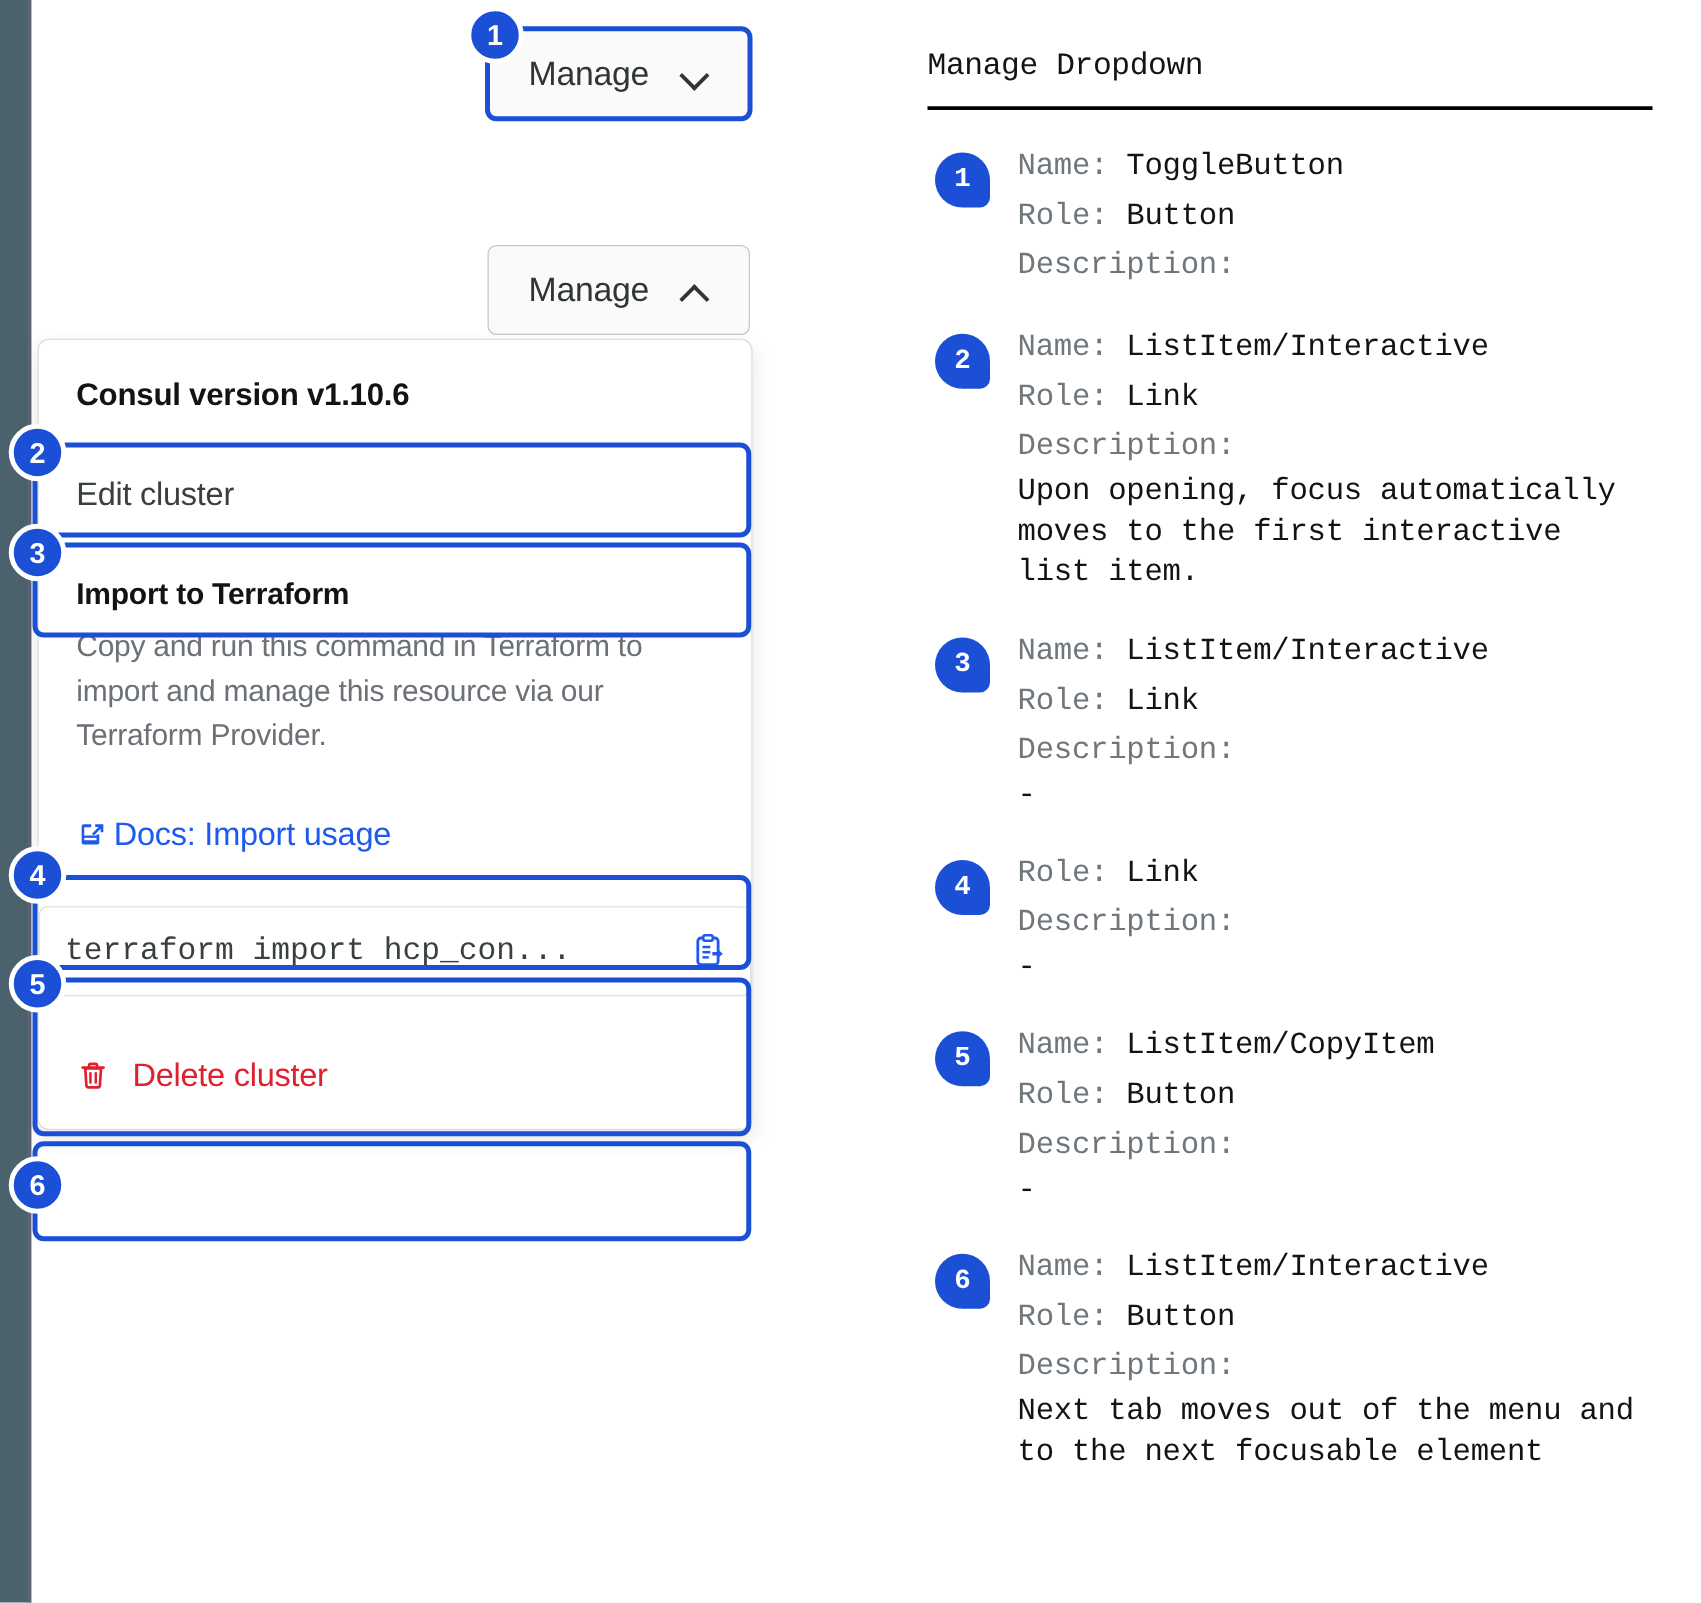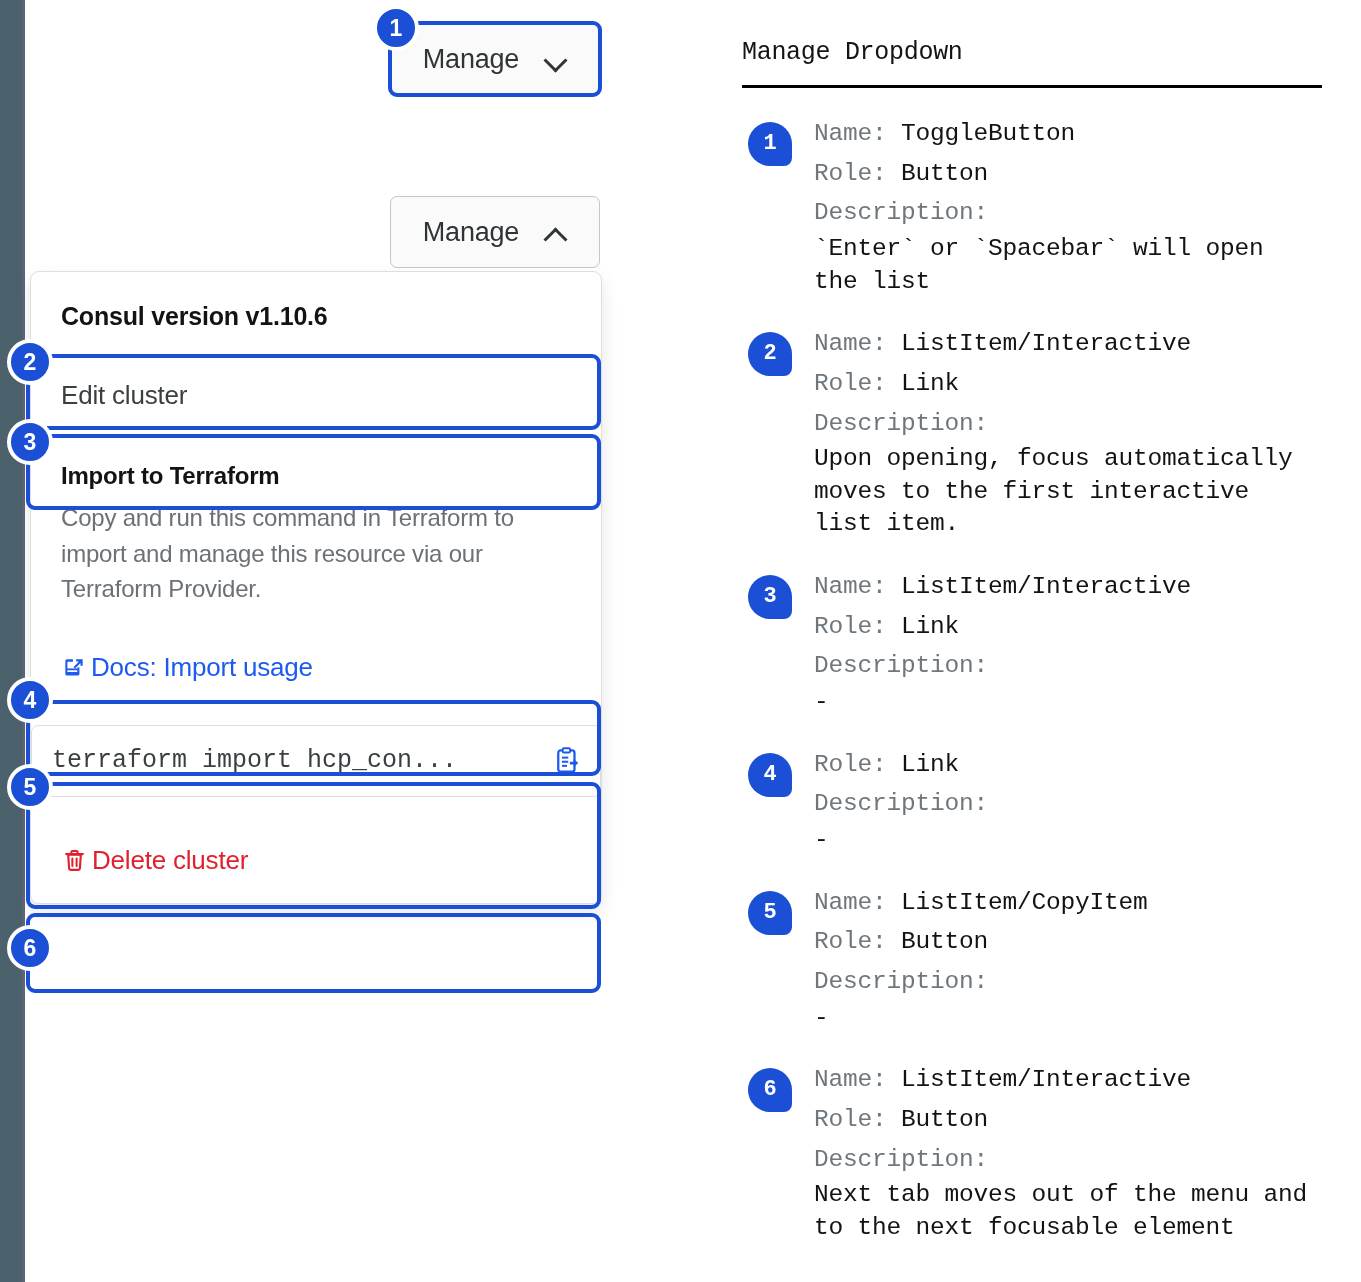--- a/index.html
+++ b/index.html
@@ -144,21 +144,21 @@
   .code-text {
     font-family: "Liberation Mono", "DejaVu Sans Mono", monospace;
     font-size: 25px;
     color: #3a3f42;
     white-space: nowrap;
   }
   .dd-danger {
     height: 84px;
     display: flex;
     align-items: center;
-    gap: 4px;
+    gap: 18px;
     color: #e0202e;
     font-size: 26px;
     letter-spacing: -0.2px;
   }
 
   
   .hl {
     position: absolute;
     border: 4px solid #1a4fd6;
     border-radius: 9px;
@@ -338,22 +338,20 @@
 <div id="legend">
   <div id="legend-title">Manage Dropdown</div>
   <div id="legend-rule"></div>
 
   <div id="legend-entries">
       <div class="legend-entry">
         <div class="legend-pin">1</div>
         <div class="legend-line"><span class="legend-key">Name: </span><span class="legend-val">ToggleButton</span></div>
         <div class="legend-line"><span class="legend-key">Role: </span><span class="legend-val">Button</span></div>
         <div class="legend-line legend-key">Description:</div>
-        <div class="legend-desc">`Enter` or `Spacebar` will open
-the list</div>
       </div>
       <div class="legend-entry">
         <div class="legend-pin">2</div>
         <div class="legend-line"><span class="legend-key">Name: </span><span class="legend-val">ListItem/Interactive</span></div>
         <div class="legend-line"><span class="legend-key">Role: </span><span class="legend-val">Link</span></div>
         <div class="legend-line legend-key">Description:</div>
         <div class="legend-desc">Upon opening, focus automatically
 moves to the first interactive
 list item.</div>
       </div>

